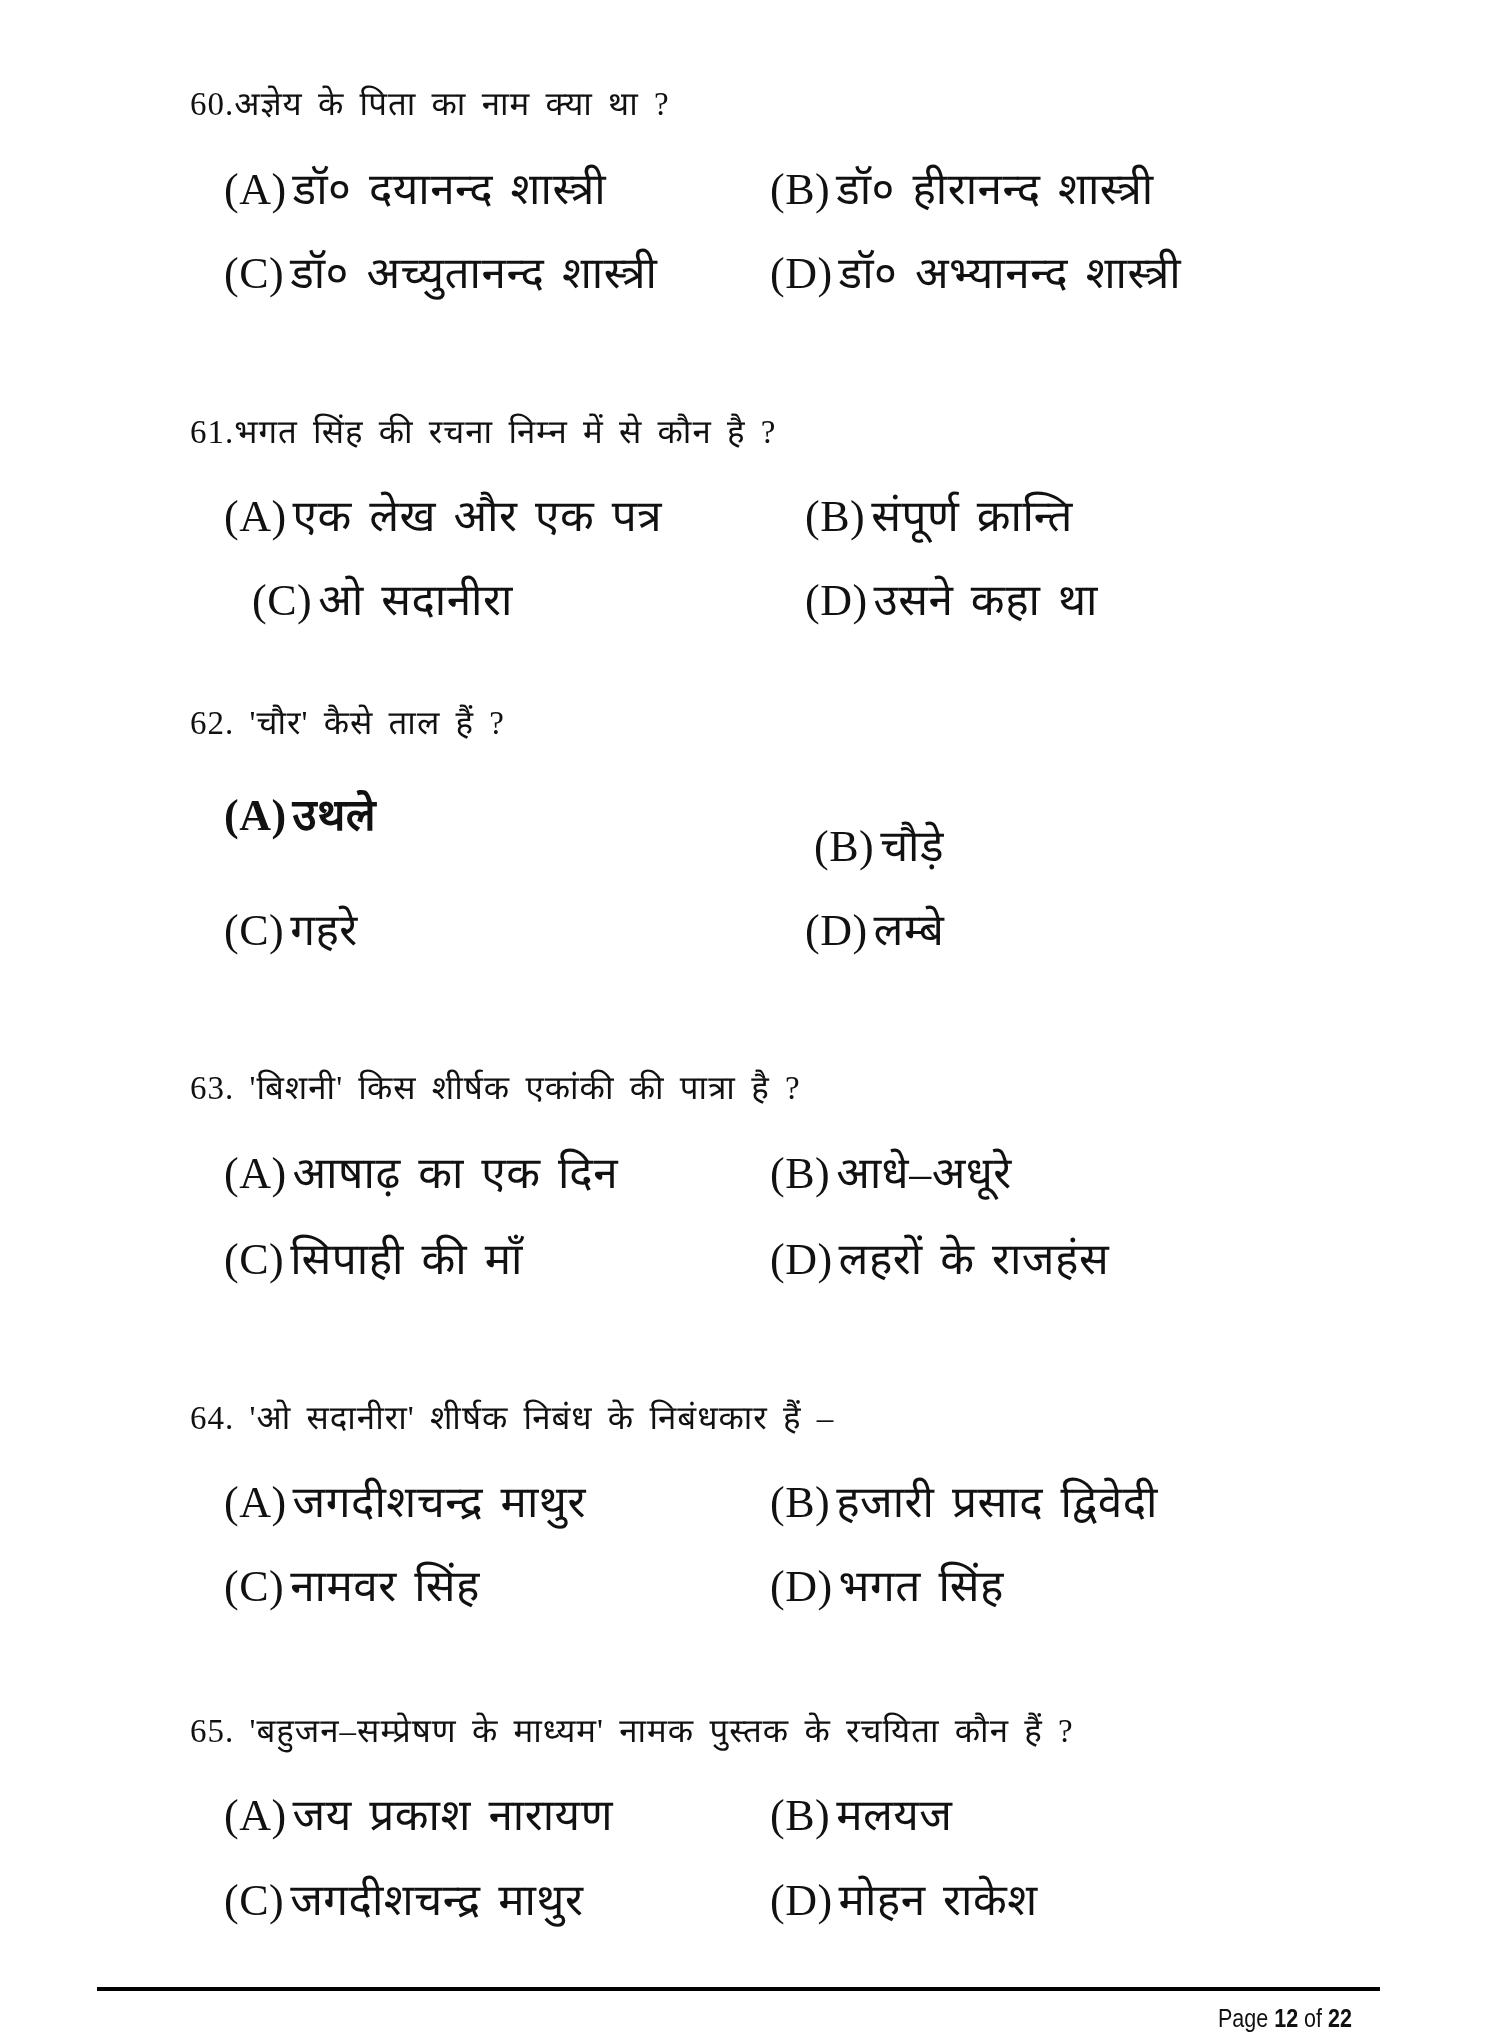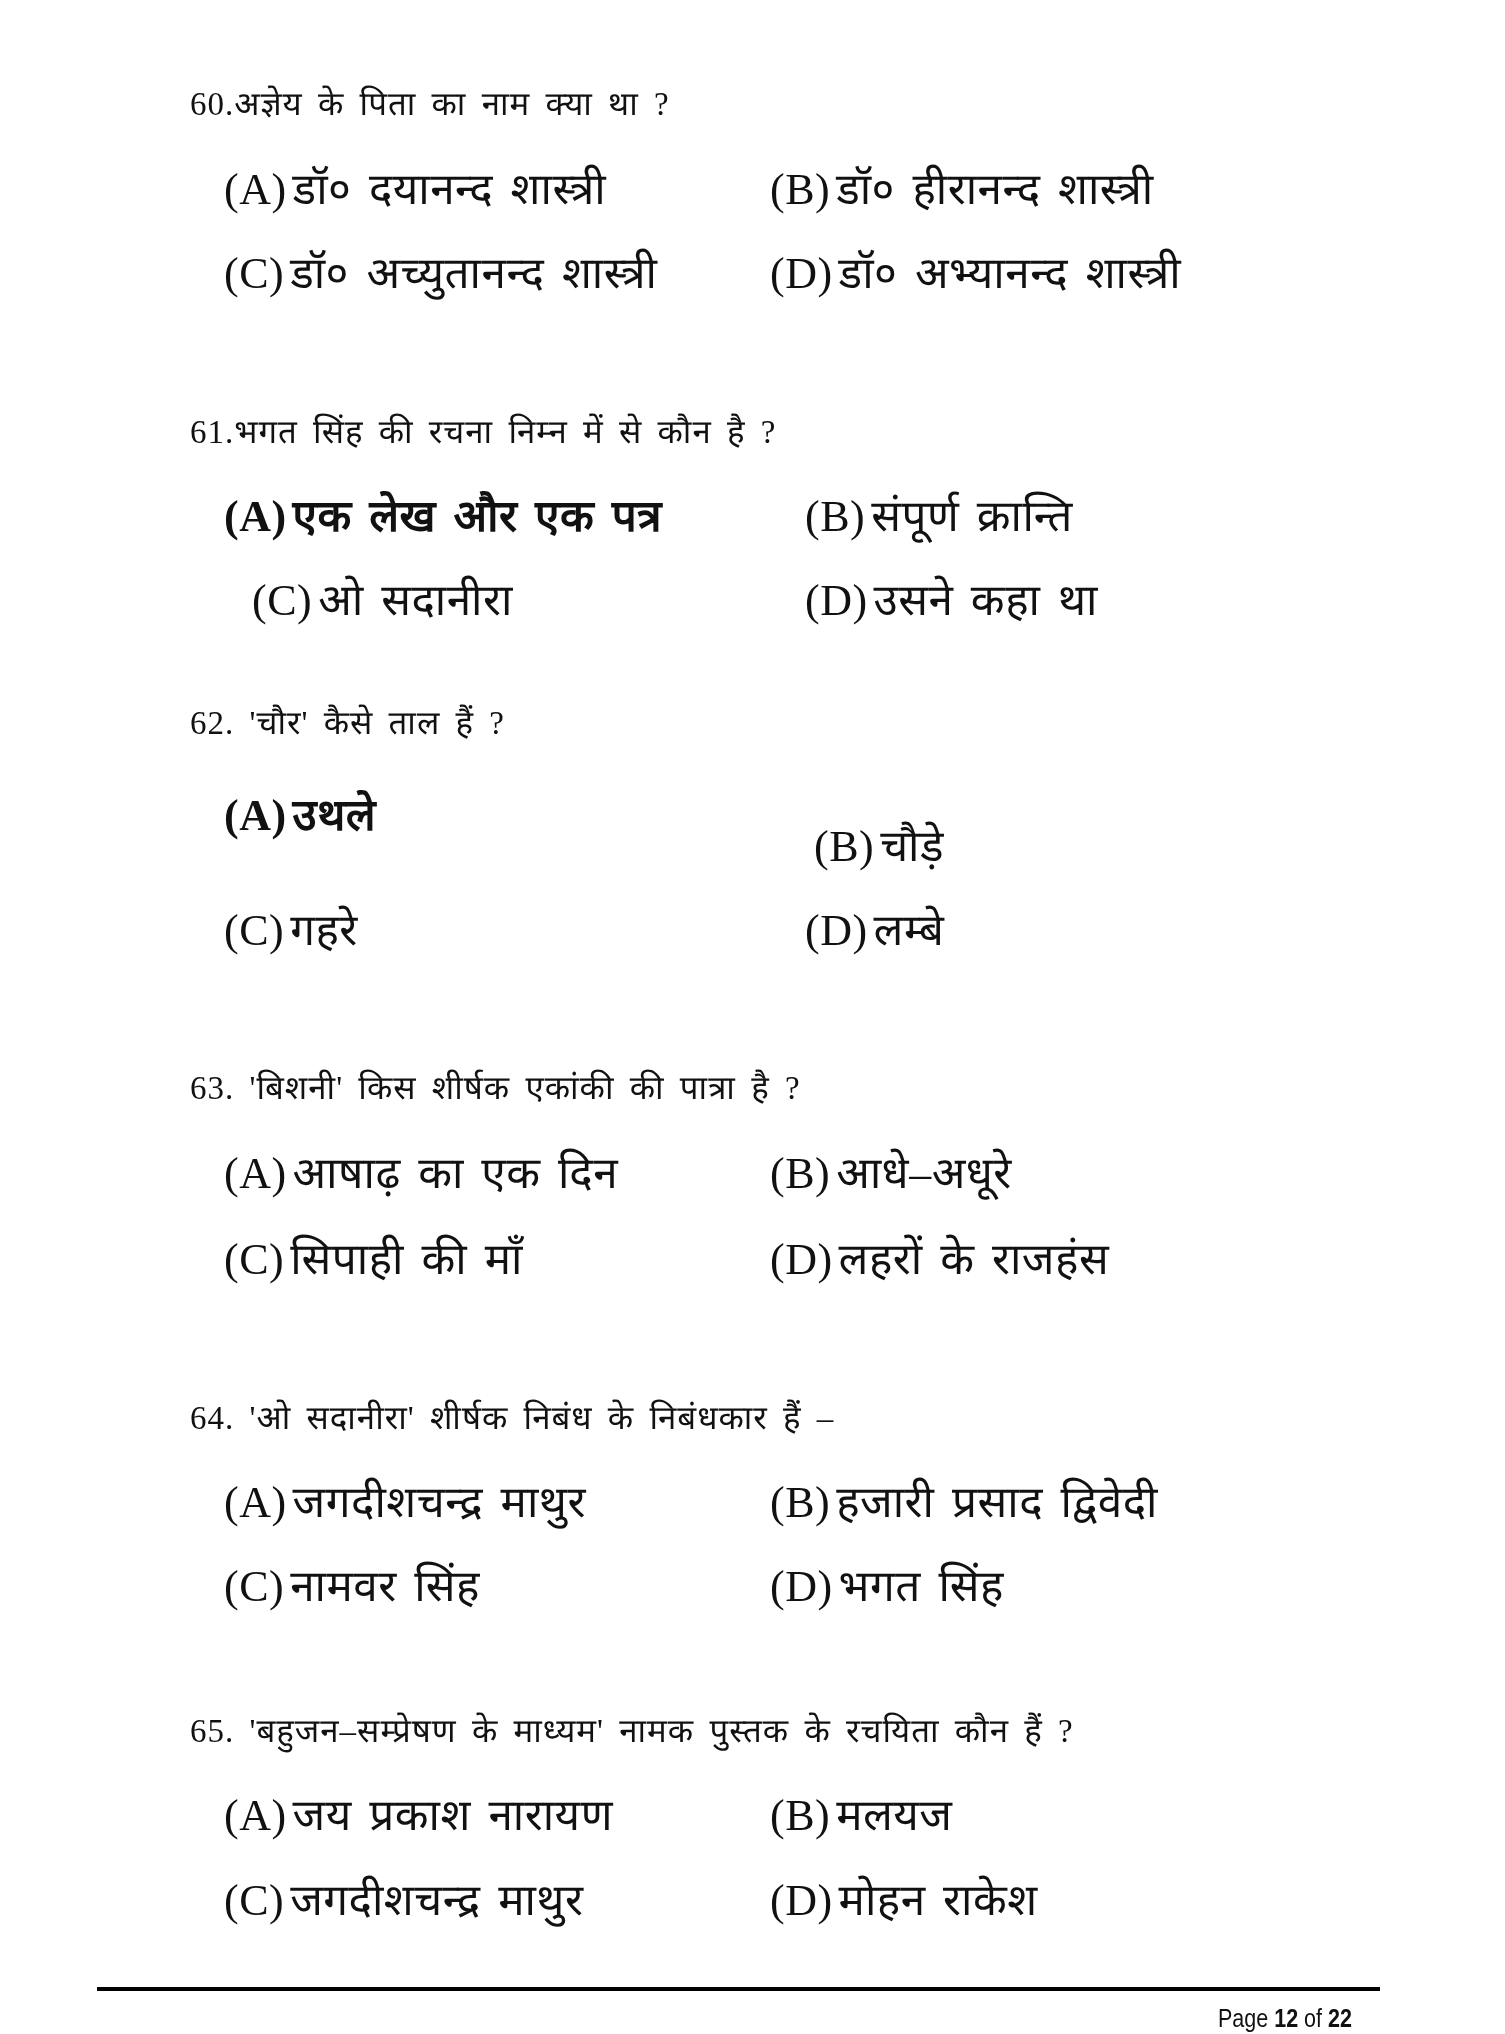--- a/index.html
+++ b/index.html
@@ -89,21 +89,21 @@
     </div>
     <div class="opt col-right" style="top:254px;">
       <span class="label">(D)</span><span>डॉ० अभ्यानन्द शास्त्री</span>
     </div>
   </div>
 
   <div class="question">
     <div class="q-text" style="top:412px;">
       <span>61.</span><span>भगत सिंह की रचना निम्न में से कौन है ?</span>
     </div>
-    <div class="opt col-left" style="top:497px;font-weight:bold;">
+    <div class="opt col-left" style="top:497px;">
       <span class="label">(A)</span><span>एक लेख और एक पत्र</span>
     </div>
     <div class="opt col-right wide" style="top:497px;">
       <span class="label">(B)</span><span>संपूर्ण क्रान्ति</span>
     </div>
     <div class="opt col-left" style="top:581px;margin-left:28px;">
       <span class="label">(C)</span><span>ओ सदानीरा</span>
     </div>
     <div class="opt col-right wide" style="top:581px;">
       <span class="label">(D)</span><span>उसने कहा था</span>

